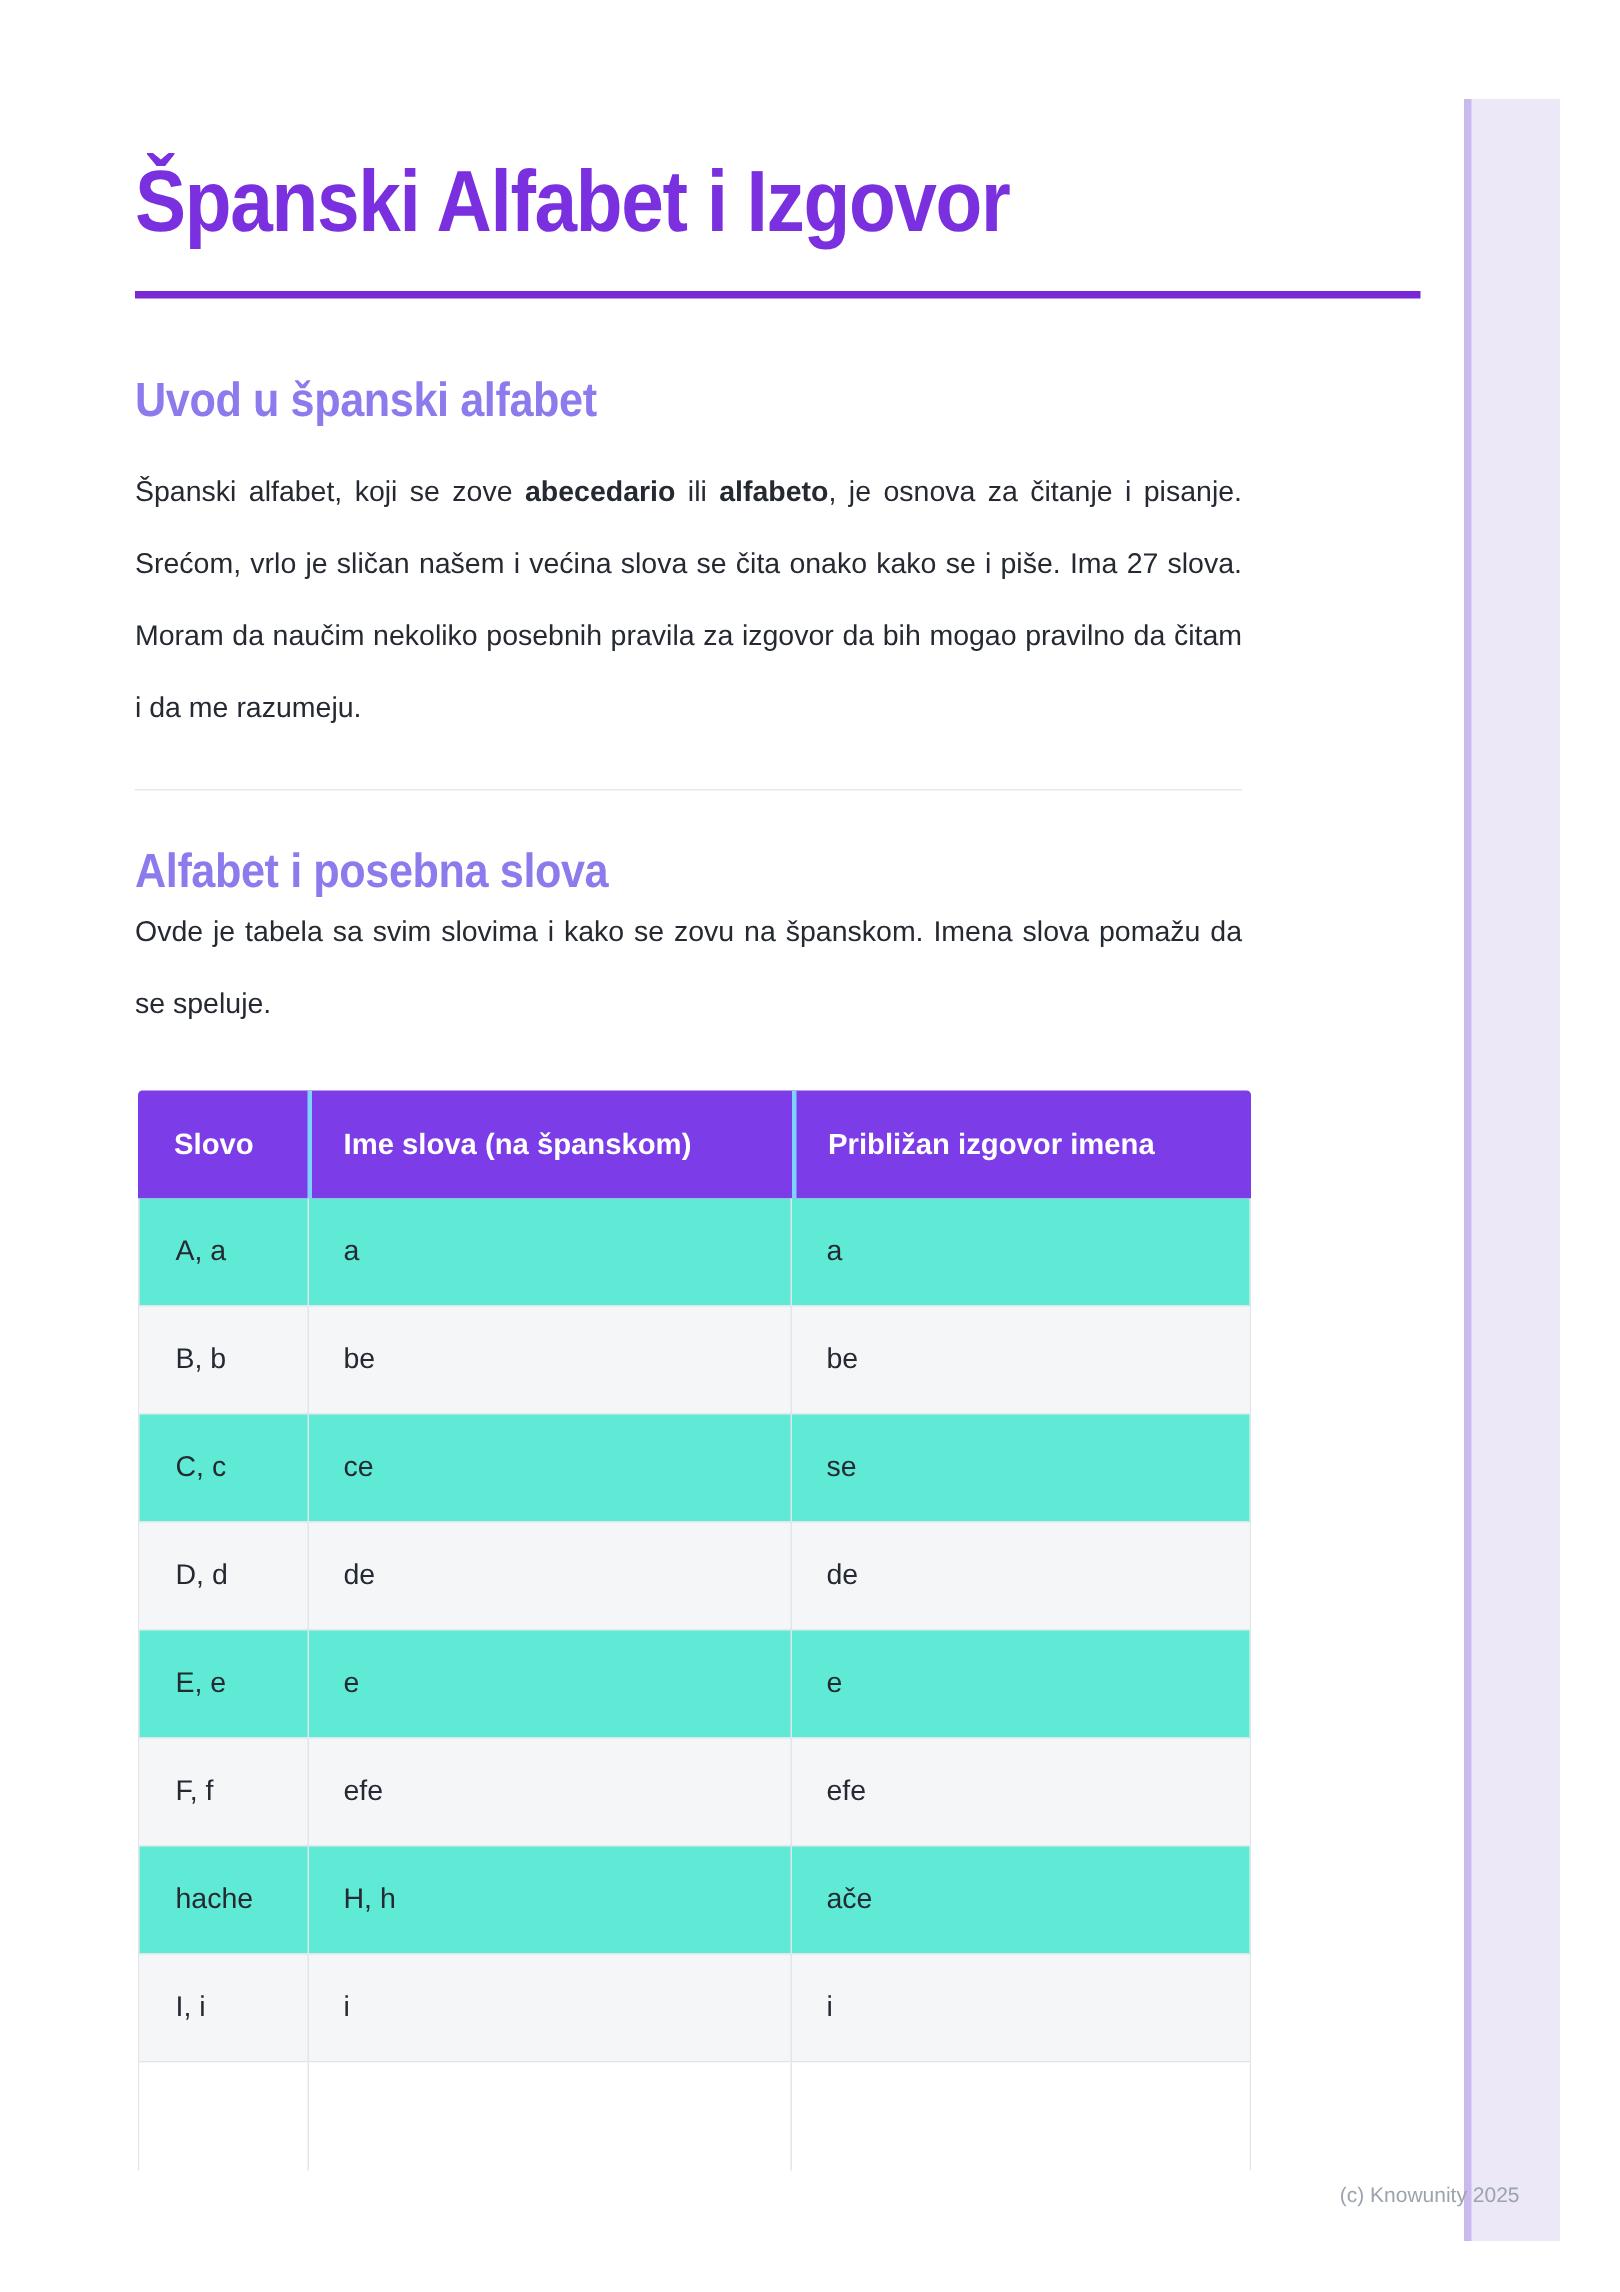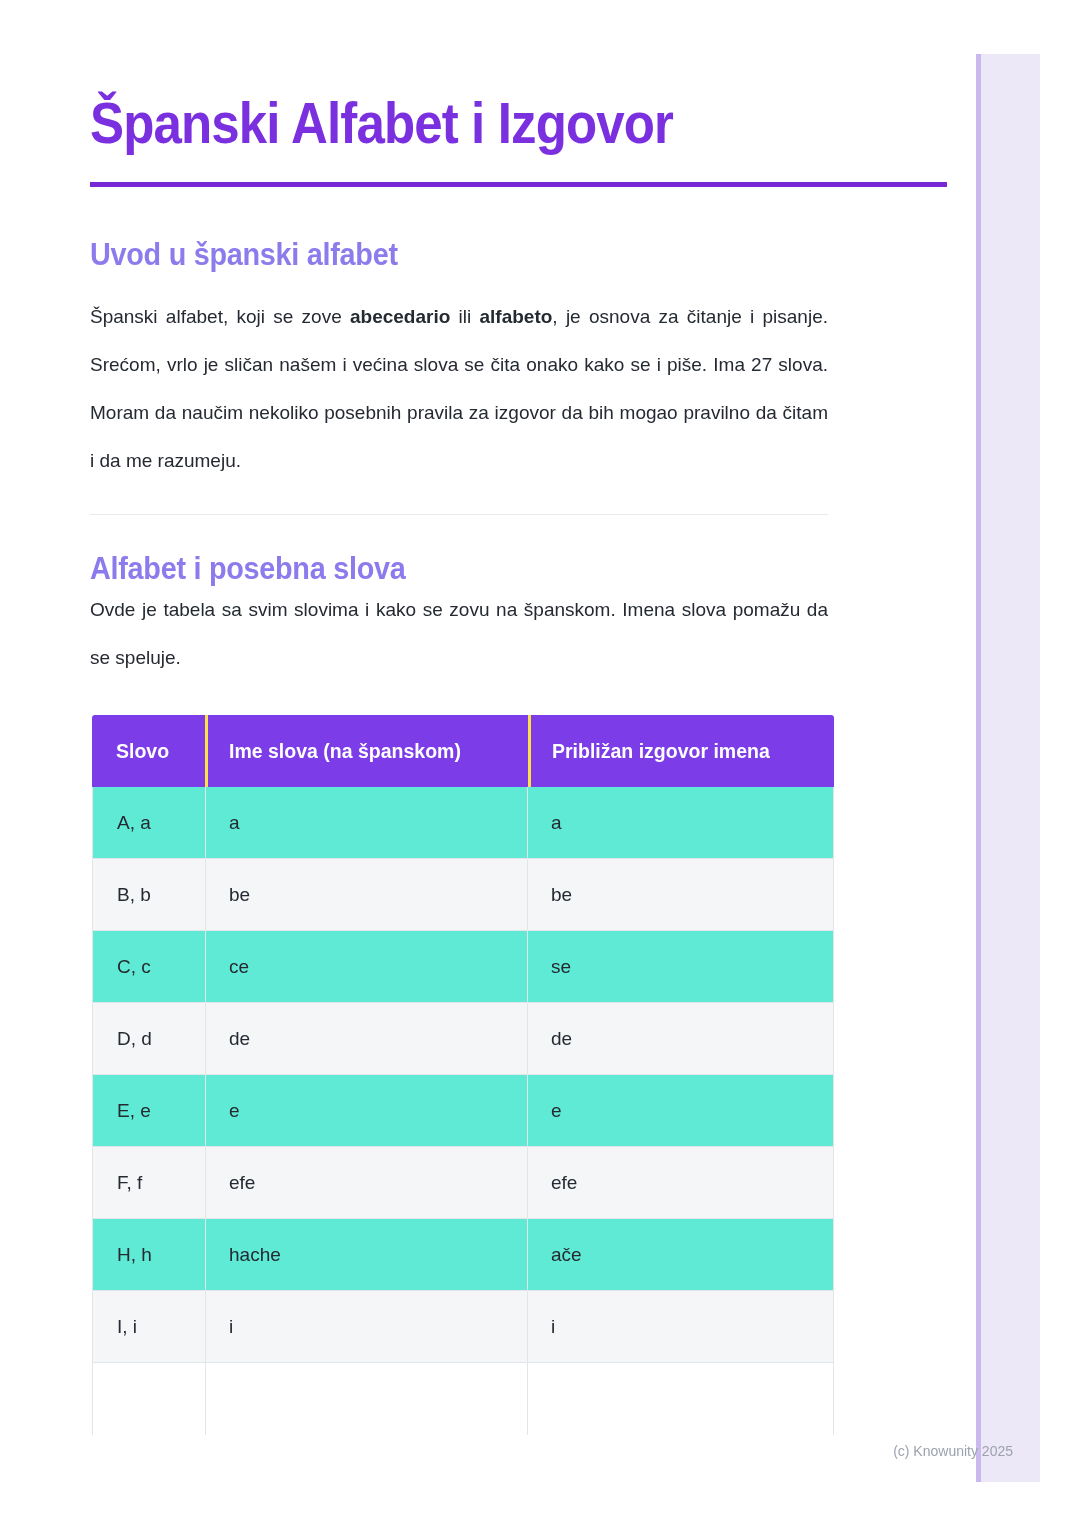--- a/index.html
+++ b/index.html
@@ -11,21 +11,21 @@
     width: 1080px;
     height: 1528px;
     position: relative;
     overflow: hidden;
     font-family: "Liberation Sans", sans-serif;
     -webkit-font-smoothing: antialiased;
   }
   
   .page {
     position: absolute;
-    top: 4px; left: 0;
+    top: 16px; left: 0;
     width: 1080px;
     height: 1478px;
     overflow: hidden;
     background: #ffffff;
   }
   
   .side-panel {
     position: absolute;
     top: 50px;
     left: 976px;
@@ -104,21 +104,21 @@
   }
   .h-cell {
     display: flex;
     align-items: center;
     padding-left: 24px;
     box-sizing: border-box;
     color: #ffffff;
     font-size: 19.5px;
     font-weight: 700;
   }
-  .h-cell + .h-cell { border-left: 3px solid #fde047; padding-left: 21px; }
+  .h-cell + .h-cell { border-left: 3px solid #7dd3fc; padding-left: 21px; }
   .t-body {
     border-left: 1px solid #E3E6E9;
     border-right: 1px solid #E3E6E9;
   }
   .t-row {
     display: grid;
     grid-template-columns: 112px 322px 306px;
     height: 71px;
     border-bottom: 1px solid #E3E6E9;
     background: #5eead4;
@@ -200,22 +200,22 @@
             <div class="t-cell">E, e</div>
             <div class="t-cell">e</div>
             <div class="t-cell">e</div>
           </div>
           <div class="t-row">
             <div class="t-cell">F, f</div>
             <div class="t-cell">efe</div>
             <div class="t-cell">efe</div>
           </div>
           <div class="t-row">
+            <div class="t-cell">hache</div>
             <div class="t-cell">H, h</div>
-            <div class="t-cell">hache</div>
             <div class="t-cell">ače</div>
           </div>
           <div class="t-row">
             <div class="t-cell">I, i</div>
             <div class="t-cell">i</div>
             <div class="t-cell">i</div>
           </div>
           <div class="t-row partial">
             <div class="t-cell"></div>
             <div class="t-cell"></div>

